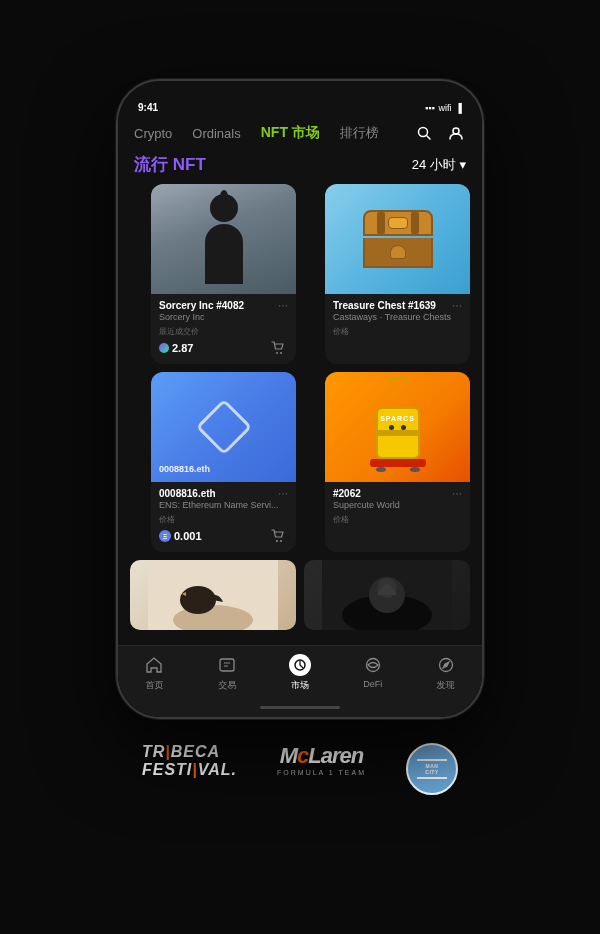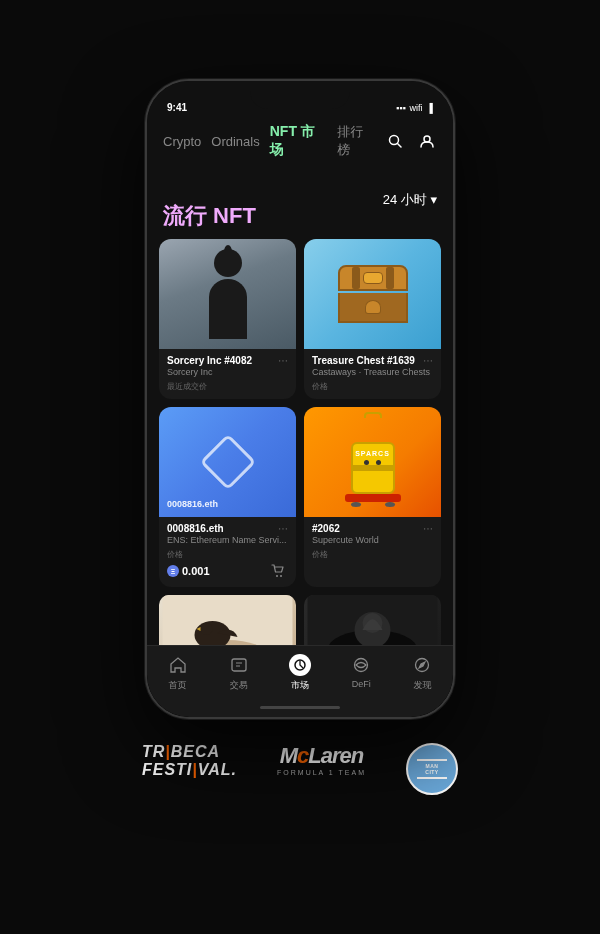--- a/index.html
+++ b/index.html
@@ -10,21 +10,21 @@
       display: flex;
       flex-direction: column;
       align-items: center;
       justify-content: center;
       font-family: -apple-system, BlinkMacSystemFont, 'Helvetica Neue', Arial, sans-serif;
       overflow: hidden;
     }
 
     .phone-wrapper {
       position: relative;
-      width: 310px;
+      width: 368px;
       height: 640px;
       margin-top: -60px;
     }
 
     .phone-frame {
       position: absolute;
       inset: 0;
       border-radius: 44px;
       border: 2.5px solid #3a3a3a;
       background: #111;
@@ -67,31 +67,31 @@
       align-items: flex-end;
       justify-content: space-between;
       padding: 0 20px 4px;
     }
 
     
     .nav-bar {
       display: flex;
       align-items: center;
       padding: 6px 16px 4px;
-      gap: 10px;
+      gap: 20px;
     }
 
     .nav-item {
       font-size: 13px;
       color: #888;
       cursor: pointer;
     }
 
     .nav-item.active {
-      color: #86efac;
+      color: #84cc16;
       font-weight: 700;
       font-size: 14px;
     }
 
     .nav-icons {
       margin-left: auto;
       display: flex;
       gap: 12px;
       align-items: center;
     }
@@ -108,24 +108,23 @@
 
     
     .section-header {
       display: flex;
       align-items: center;
       justify-content: space-between;
       padding: 6px 16px 8px;
     }
 
     .section-title {
-      color: #f0abfc;
-      font-size: 22px;
+      color: #8b5cf6;
+      font-size: 17px;
       font-weight: 700;
-      margin-top: 32px;
     }
 
     .section-filter {
       color: #fff;
       font-size: 13px;
       display: flex;
       align-items: center;
       gap: 2px;
     }
 
@@ -134,20 +133,21 @@
       display: grid;
       grid-template-columns: 1fr 1fr;
       gap: 8px;
       padding: 0 12px;
     }
 
     .nft-card {
       background: #1a1a1a;
       border-radius: 12px;
       overflow: hidden;
+      margin-left: 21px;
     }
 
     .nft-image {
       width: 100%;
       height: 110px;
       display: flex;
       align-items: center;
       justify-content: center;
       position: relative;
       overflow: hidden;
@@ -652,20 +652,33 @@
             </div>
             <div class="nft-info">
               <div class="nft-title-row">
                 <span class="nft-title">Sorcery Inc #4082</span>
                 <span class="nft-menu-dots">⋯</span>
               </div>
               <div class="nft-collection">
                 <span>Sorcery Inc</span>
               </div>
               <div class="price-label">最近成交价</div>
+              <div class="nft-price-row">
+                <div class="price-value">
+                  <div class="sol-icon"></div>
+                  <span>2.87</span>
+                </div>
+                <div class="cart-btn">
+                  <svg width="14" height="14" viewBox="0 0 14 14" fill="none">
+                    <path d="M1 1h2l1.5 7h6l1.5-5H4" stroke="#888" stroke-width="1.2" stroke-linecap="round" stroke-linejoin="round"></path>
+                    <circle cx="6" cy="12" r="1" fill="#888"></circle>
+                    <circle cx="10" cy="12" r="1" fill="#888"></circle>
+                  </svg>
+                </div>
+              </div>
             </div>
           </div>
 
           <div class="nft-card">
             <div class="nft-image img-treasure">
               <div class="treasure-chest">
                 <div class="chest-lid">
                   <div class="strap strap-left"></div>
                   <div class="strap strap-right"></div>
                 </div>

